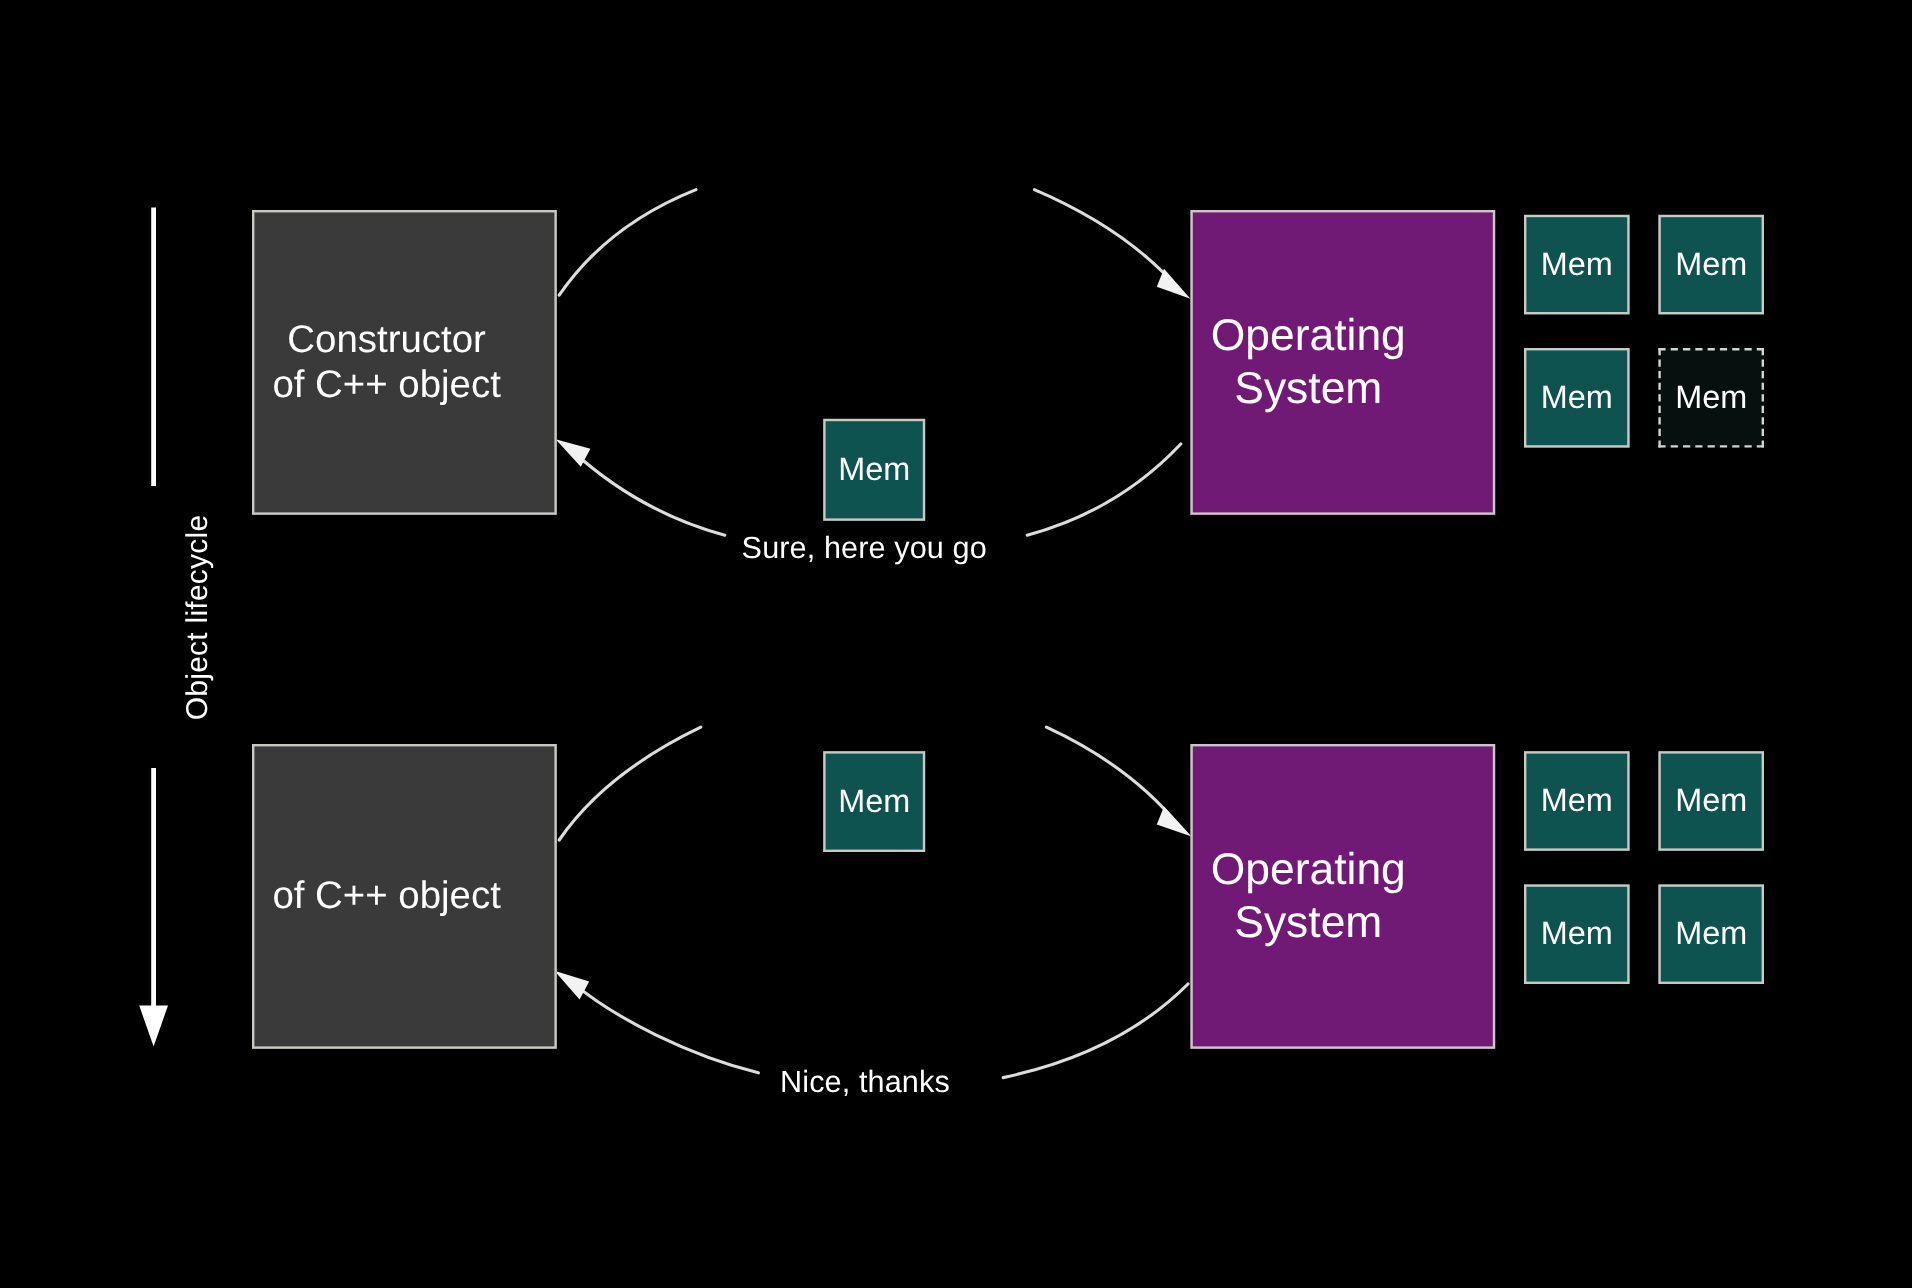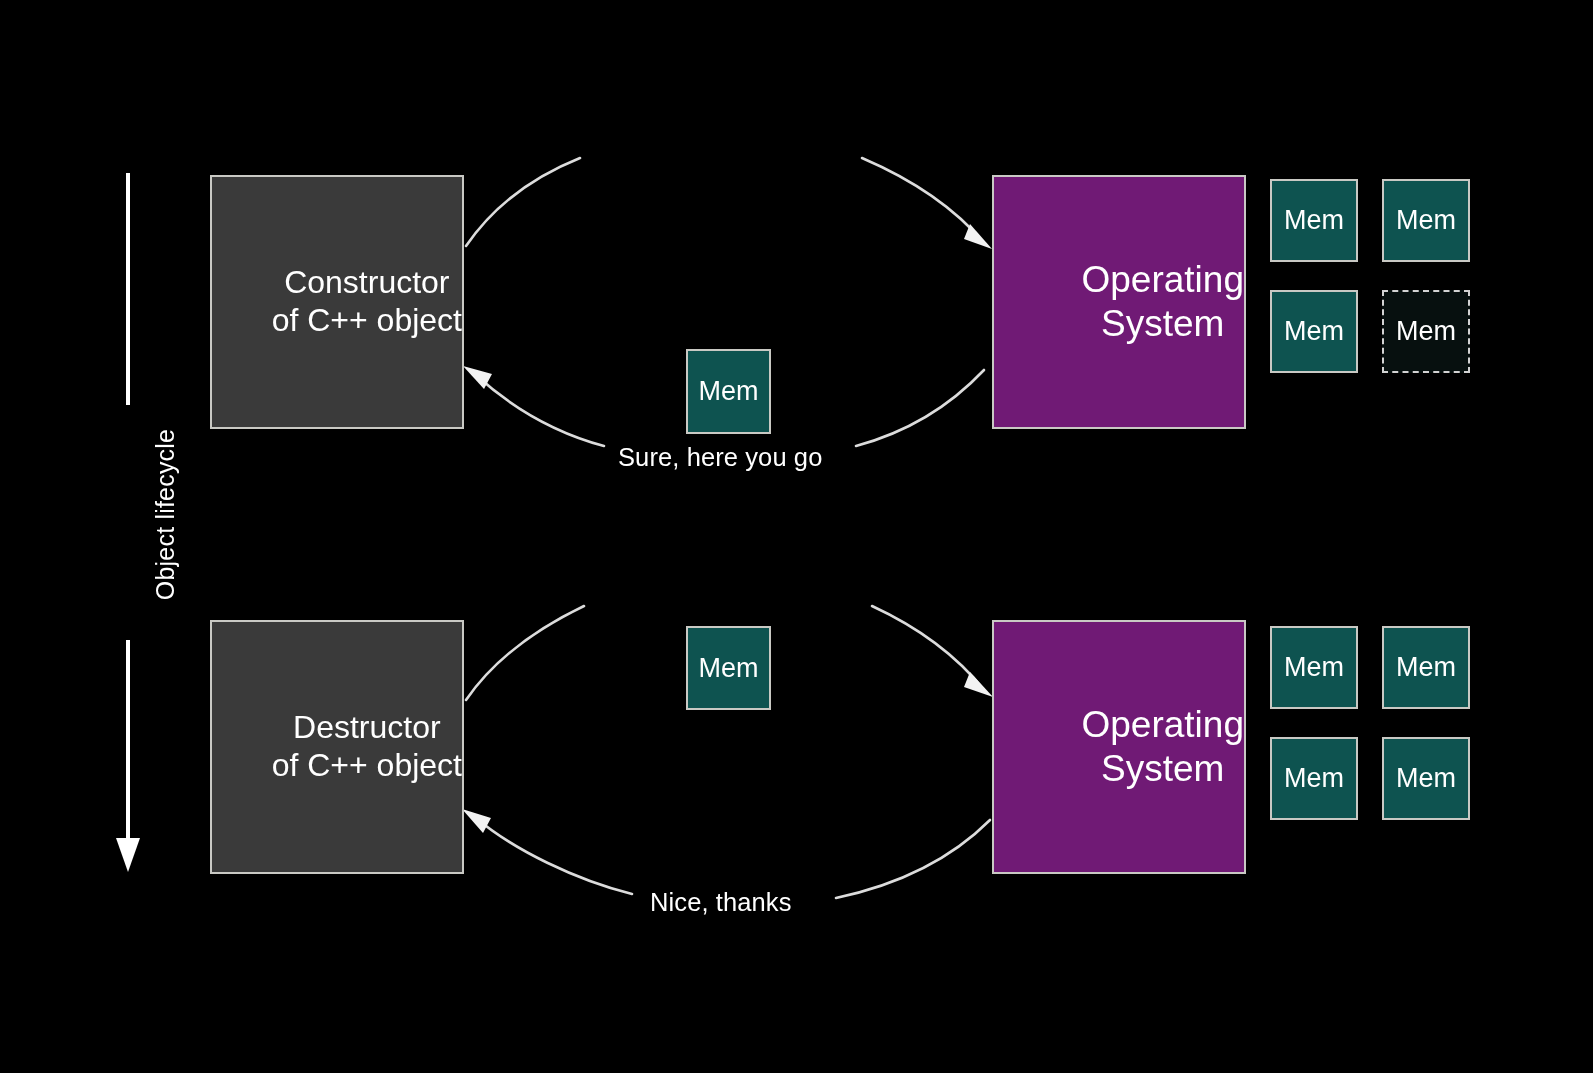--- a/index.html
+++ b/index.html
@@ -43,23 +43,24 @@
     white-space: nowrap;
   }
 
   
   .node-box {
     position: absolute;
     box-sizing: border-box;
     border: 2px solid #c9c9c4;
     display: flex;
     align-items: center;
-    justify-content: flex-end;
+    justify-content: flex-start;
     text-align: center;
     line-height: 1.18;
+    padding-left: 15px;
   }
   .actor-box {
     background: #3a3a3a;
     font-size: 32px;
     color: #ffffff;
   }
   .os-box {
     background: #701a75;
     font-size: 37px;
     color: #ffffff;
@@ -167,21 +168,20 @@
 
   <div class="mem-box" style="left:686px; top:349px; width:85px; height:85px;">Mem</div>
 
   <div class="mem-box" style="left:1270px; top:179px; width:88px; height:83px;">Mem</div>
   <div class="mem-box" style="left:1382px; top:179px; width:88px; height:83px;">Mem</div>
   <div class="mem-box" style="left:1270px; top:290px; width:88px; height:83px;">Mem</div>
   <div class="mem-box empty" style="left:1382px; top:290px; width:88px; height:83px;">Mem</div>
 
   <div class="node-box actor-box" style="left:210px; top:620px; width:254px; height:254px;">
     <div>
-      <div>Destructor</div>
       <div>of C++ object</div>
     </div>
   </div>
 
   <div class="node-box os-box" style="left:992px; top:620px; width:254px; height:254px;">
     <div>
       <div>Operating</div>
       <div>System</div>
     </div>
   </div>

